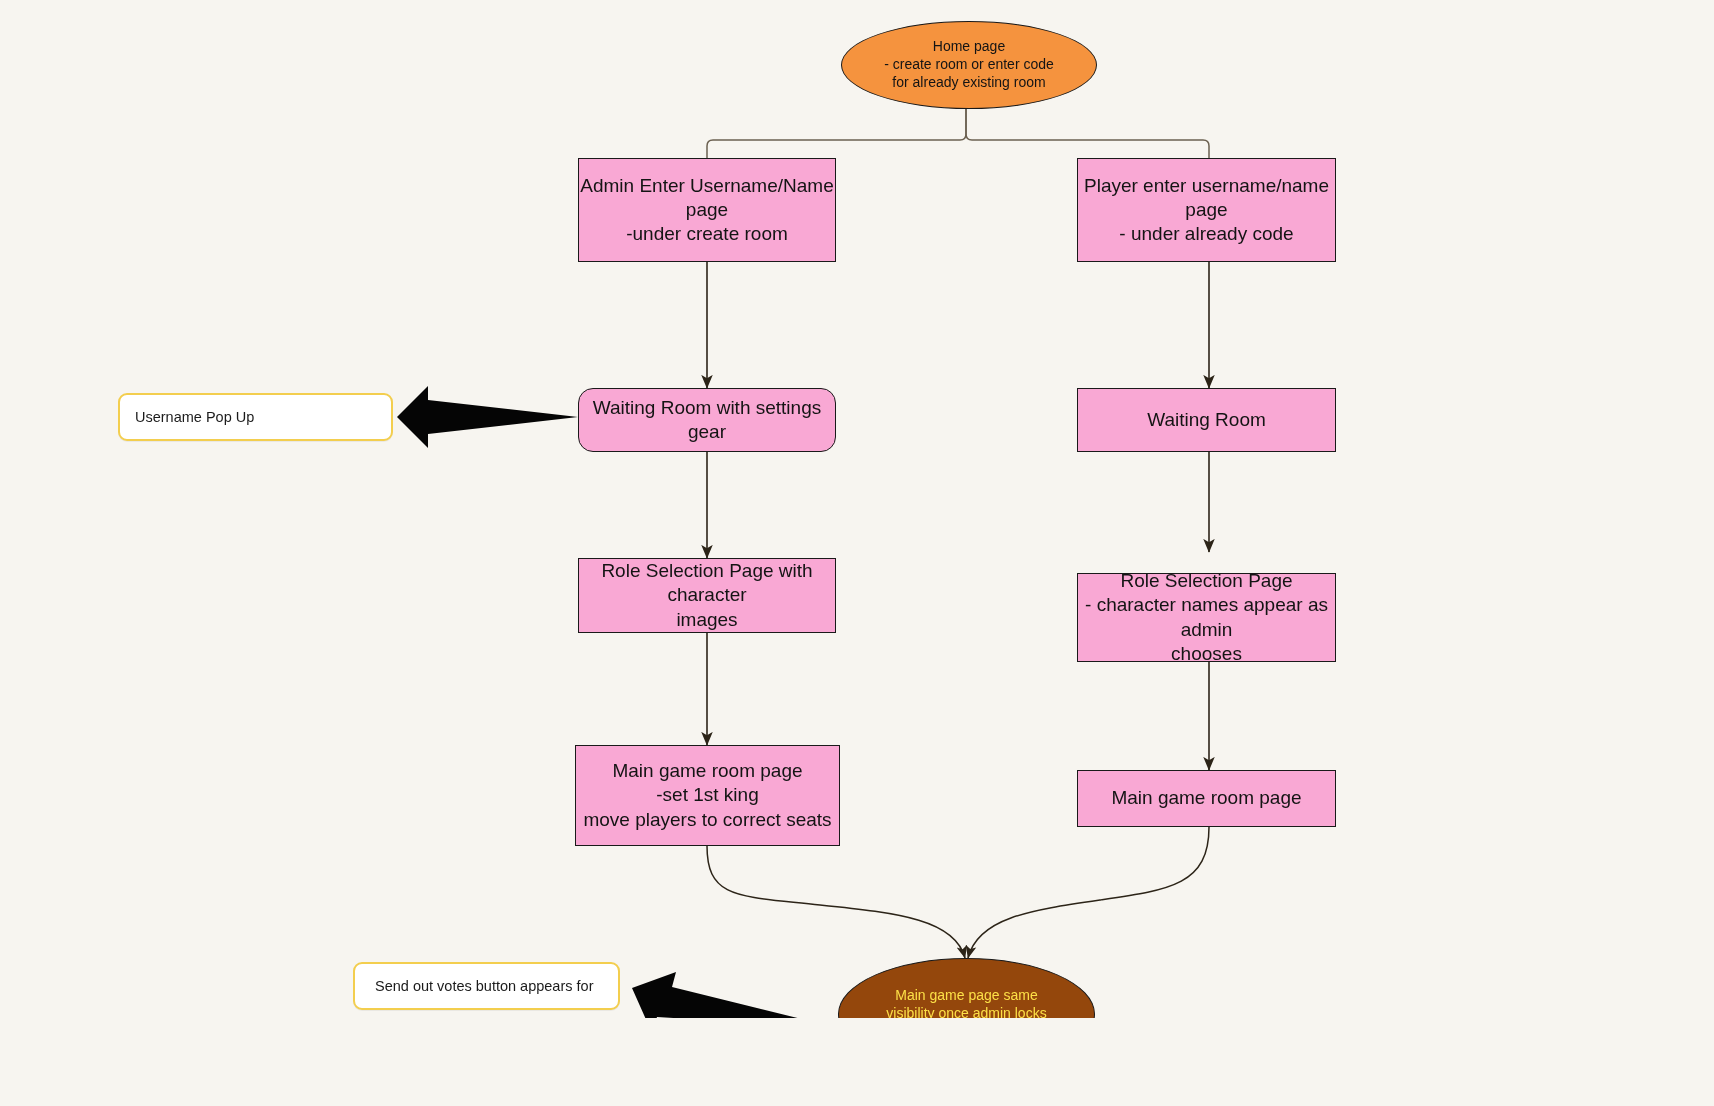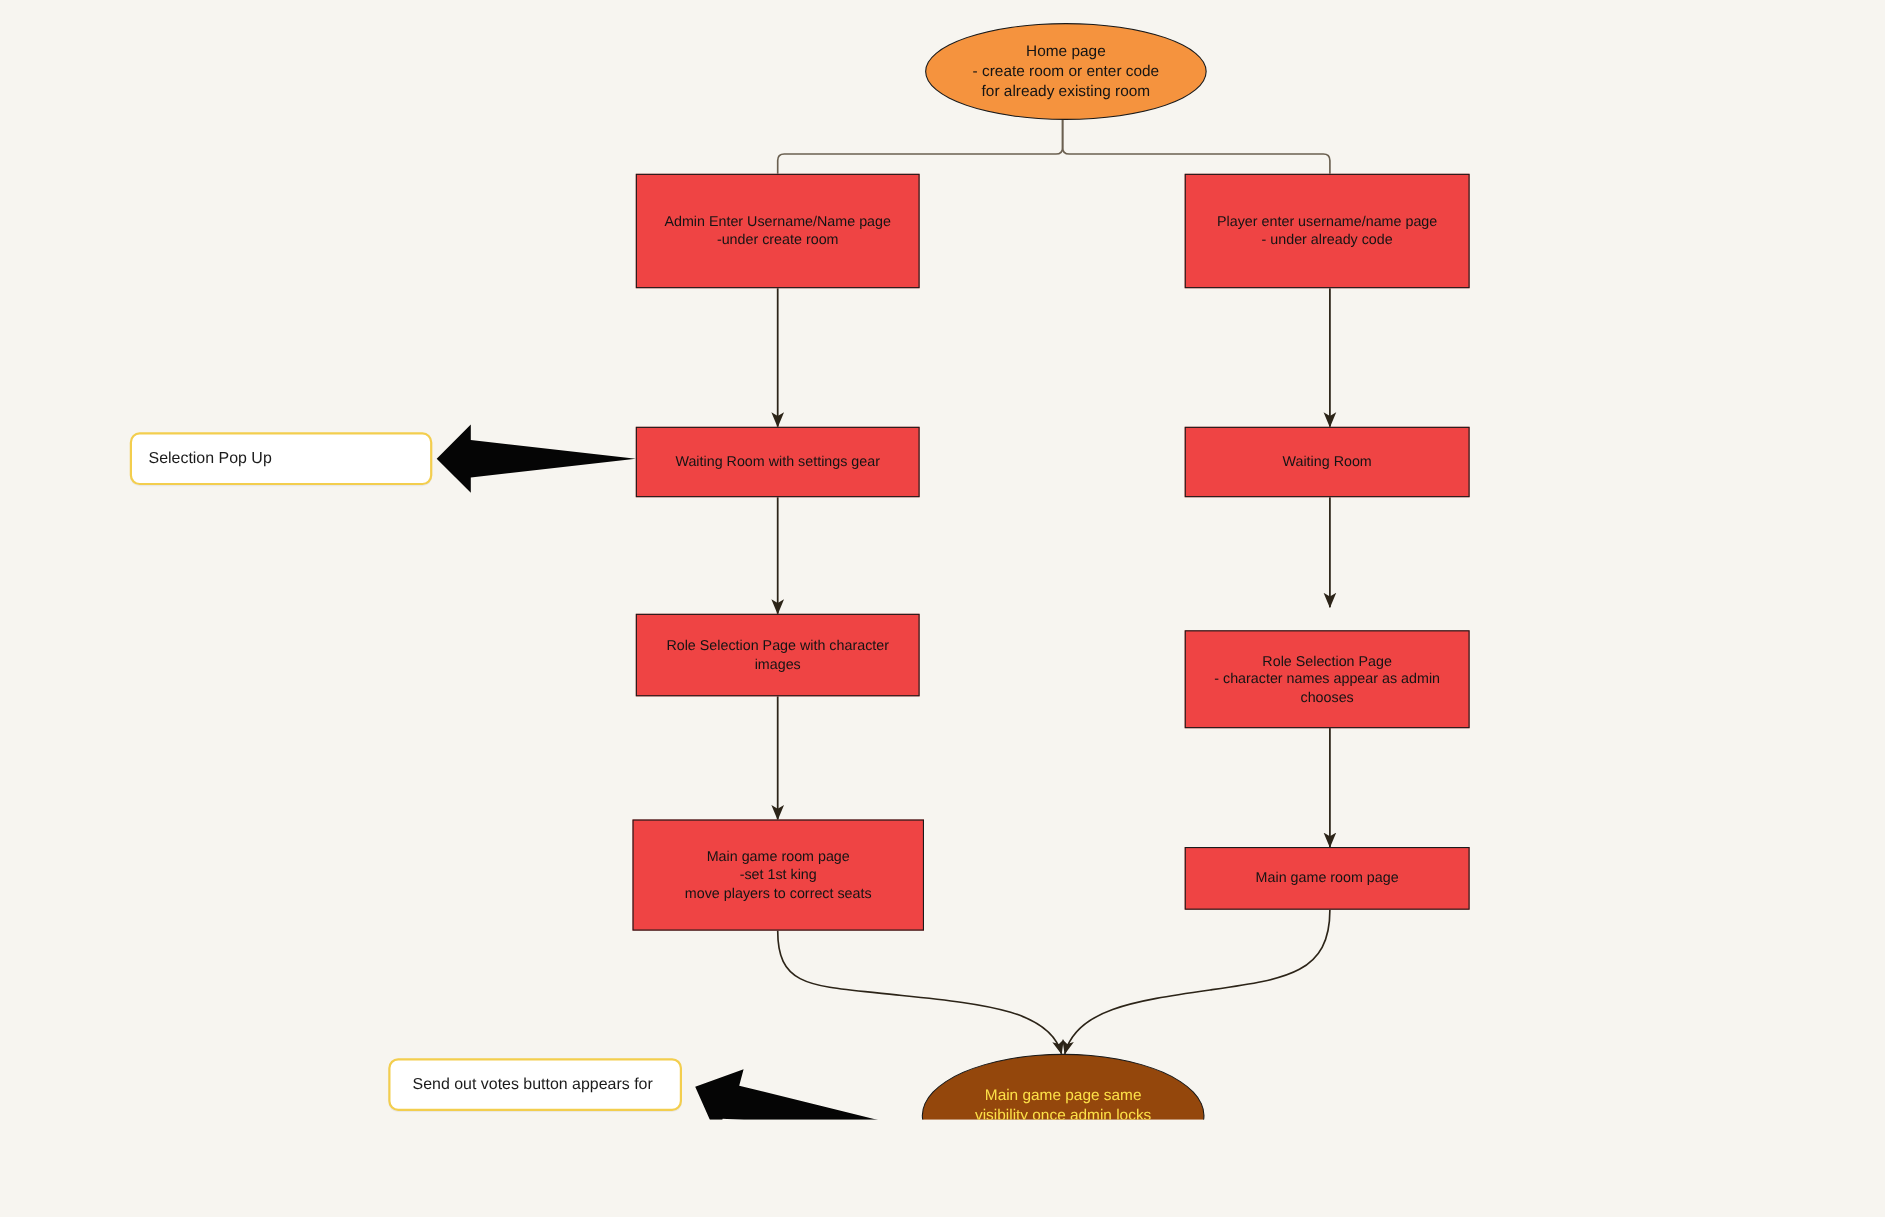--- a/index.html
+++ b/index.html
@@ -31,23 +31,23 @@
     box-sizing: border-box;
     display: flex;
     align-items: center;
     justify-content: center;
     text-align: center;
     color: #141414;
     line-height: 1.28;
     white-space: pre-line;
   }
   .node.rect {
-    background: #ef4444;
+    background: #f9a8d4;
     border: 1.6px solid #1a1a1a;
-    font-size: 13px;
+    font-size: 19px;
   }
   .node.ellipse {
     border-radius: 50%;
     border: 1.8px solid #1a1a1a;
   }
   .node.ellipse.start {
     background: #F5933E;
     font-size: 14px;
   }
   .node.ellipse.end {
@@ -101,21 +101,21 @@
     <path d="M 838,1028 L 672,987 L 676,972 L 632,988 L 652,1033 L 657,1017 Z" fill="#050505"></path>
   </svg>
 
   <div class="node ellipse start" style="left:841px; top:21px; width:256px; height:88px;">Home page
 - create room or enter code
 for already existing room</div>
 
   <div class="node rect" style="left:578px; top:158px; width:258px; height:104px;">Admin Enter Username/Name page
 -under create room</div>
 
-  <div class="node rect" style="left:578px; top:388px; width:258px; height:64px;">Waiting Room with settings gear</div>
+  <div class="node rect" style="left:578px; top:388px; width:258px; height:64px;border-radius:15px;">Waiting Room with settings gear</div>
 
   <div class="node rect" style="left:578px; top:558px; width:258px; height:75px;">Role Selection Page with character
 images</div>
 
   <div class="node rect" style="left:575px; top:745px; width:265px; height:101px;">Main game room page
 -set 1st king
 move players to correct seats</div>
 
   <div class="node rect" style="left:1077px; top:158px; width:259px; height:104px;">Player enter username/name page
 - under already code</div>
@@ -125,17 +125,17 @@
   <div class="node rect" style="left:1077px; top:573px; width:259px; height:89px;">Role Selection Page
 - character names appear as admin
 chooses</div>
 
   <div class="node rect" style="left:1077px; top:770px; width:259px; height:57px;">Main game room page</div>
 
   <div class="node ellipse end" style="left:838px; top:958px; width:257px; height:112px;">Main game page same
 visibility once admin locks
 info in</div>
 
-  <div class="note" style="left:118px; top:393px; width:275px; height:48px;">Selection Pop Up</div>
+  <div class="note" style="left:118px; top:393px; width:275px; height:48px;">Username Pop Up</div>
 
   <div class="note" style="left:353px; top:962px; width:267px; height:48px;padding-left:20px;">Send out votes button appears for</div>
 
 </div>
 
 </body></html>

